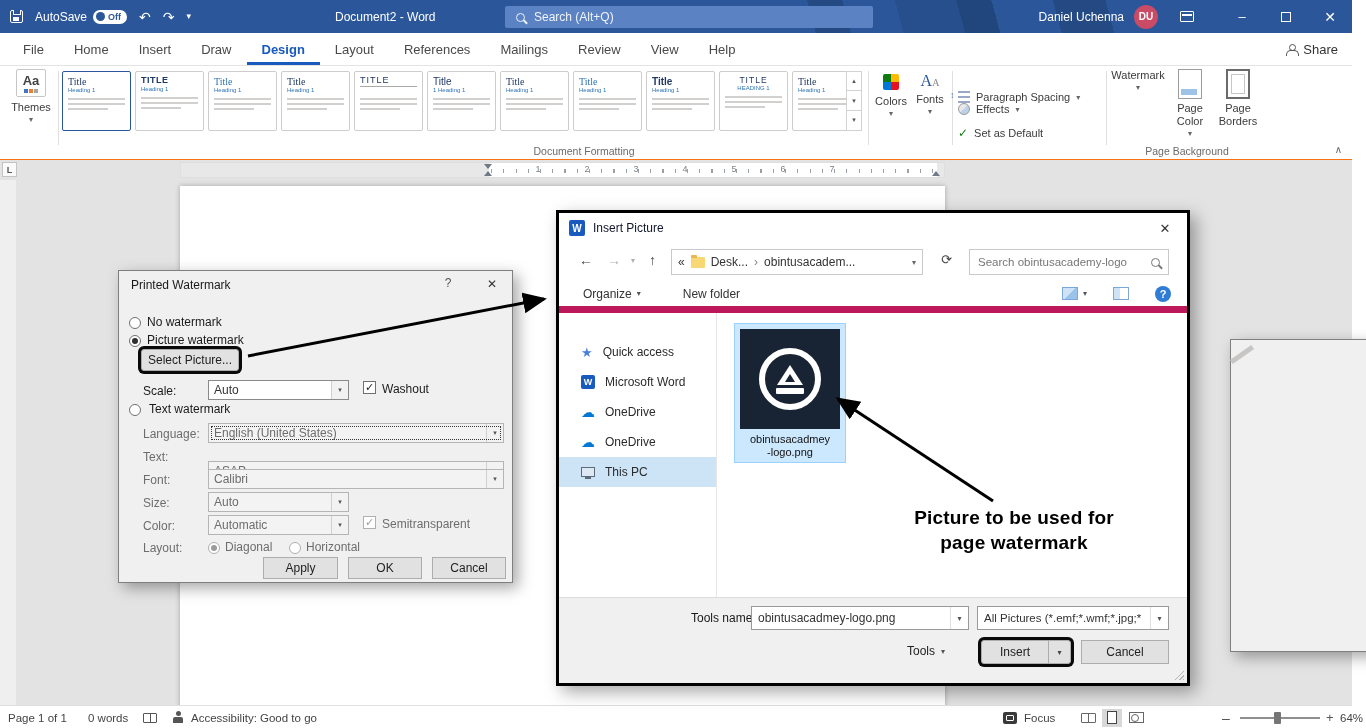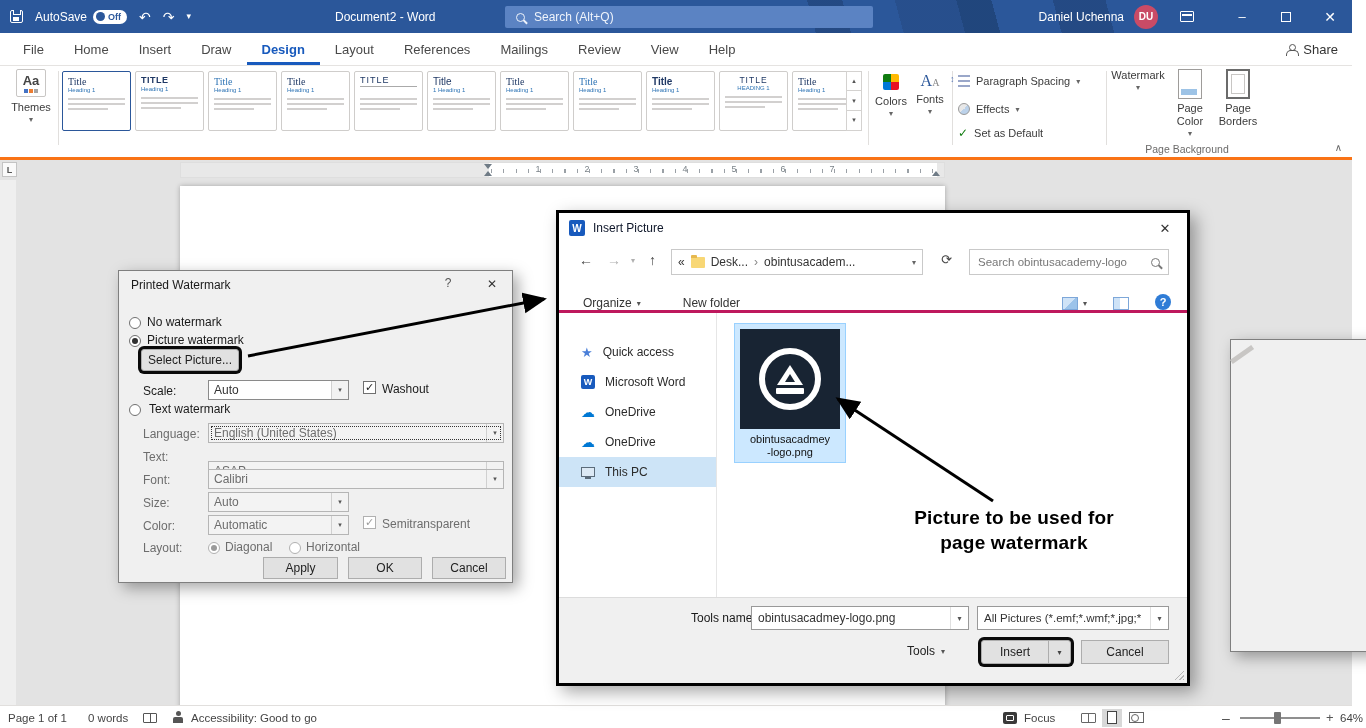--- a/index.html
+++ b/index.html
@@ -35,21 +35,21 @@
   
   .tabsrow{position:absolute;top:33px;left:0;width:100%;height:33px;background:#fff;border-bottom:1px solid #e5e3e1;display:flex;align-items:stretch;padding-left:8px;z-index:5}
   .tab{padding:0 15px;display:flex;align-items:center;font-size:13px;color:#494949;cursor:default}
   .tab.active{color:#185abd;font-weight:700;box-shadow:inset 0 -3px 0 #185abd}
   .share{position:absolute;right:14px;top:0;height:33px;display:flex;align-items:center;gap:6px;font-size:13px;color:#333}
   .ic-person{width:11px;height:12px;position:relative}
   .ic-person::before{content:"";position:absolute;left:3px;top:0;width:5px;height:5px;border-radius:50%;border:1.5px solid #555}
   .ic-person::after{content:"";position:absolute;left:0;bottom:0;width:11px;height:5px;border:1.5px solid #555;border-bottom:none;border-radius:5px 5px 0 0}
 
   
-  .ribbon{position:absolute;top:66px;left:0;width:100%;height:94px;background:#fff;border-bottom:3px solid #f97316;z-index:5}
+  .ribbon{position:absolute;top:66px;left:0;width:100%;height:94px;background:#fff;border-bottom:1px solid #f97316;z-index:5}
   .vsep{position:absolute;top:5px;height:74px;width:1px;background:#e1dfdd}
   .grplabel{position:absolute;bottom:2px;font-size:10.5px;color:#6b6a69;text-align:center}
   .bigbtn{position:absolute;top:3px;display:flex;flex-direction:column;align-items:center;font-size:11px;color:#3b3b3b;text-align:center;line-height:1.2}
   .themesAa{width:30px;height:28px;border:1px solid #c8c6c4;border-radius:2px;display:flex;flex-direction:column;align-items:center;justify-content:center;font-size:13px;font-weight:700;color:#444;margin-bottom:4px}
   .themesAa .sw{display:flex;gap:1px;margin-top:1px}
   .themesAa .sw i{width:4px;height:4px;display:block}
   .chev{font-size:8px;color:#666;line-height:1;margin-top:2px}
   .gallery{position:absolute;left:62px;top:5px;display:flex;gap:4px}
   .gcard{width:69px;height:60px;background:#fff;border:1px solid #cfcdcb;border-radius:2px;padding:4px 5px;overflow:hidden}
   .gcard.selected{border:1.5px solid #2b579a}
@@ -147,21 +147,21 @@
   .ip-title{position:absolute;left:34px;top:8px;color:#0f172a}
   .ip-close{position:absolute;right:10px;top:5px;width:24px;height:20px;display:flex;align-items:center;justify-content:center;font-size:13px;color:#333}
   .navg{position:absolute;top:40px;font-size:14px;color:#444;line-height:1}
   .navg.gray{color:#b0b0b0}
   .addr{position:absolute;left:112px;top:36px;width:252px;height:26px;border:1px solid #c9c9c9;background:#fff;display:flex;align-items:center;gap:6px;padding:0 6px;color:#333}
   .ic-folder{width:14px;height:11px;background:#f8d775;border-radius:1px;position:relative;flex:none}
   .ic-folder::before{content:"";position:absolute;left:0;top:-2px;width:6px;height:3px;background:#e6b84f;border-radius:1px 1px 0 0}
   .addr .arr{margin-left:auto;font-size:8px;color:#666}
   .ip-search{position:absolute;left:410px;top:36px;width:200px;height:26px;border:1px solid #c9c9c9;background:#fff;display:flex;align-items:center;padding:0 8px;color:#777;gap:6px}
   .ip-search .sp{flex:1;white-space:nowrap;overflow:hidden;font-size:11.5px}
-  .ip-toolbar{position:absolute;left:0;right:0;top:68px;height:32px;border-bottom:3px solid #be185d;display:flex;align-items:flex-end;color:#333}
+  .ip-toolbar{position:absolute;left:0;right:0;top:68px;height:32px;border-bottom:7px solid #be185d;display:flex;align-items:center;color:#333}
   .tb-item{display:flex;align-items:center;gap:5px}
   .ic-viewbox{width:16px;height:13px;border:1px solid #7da7d9;background:linear-gradient(135deg,#cfe3f7 50%,#9cc3ea 50%)}
   .ic-panebox{width:16px;height:13px;border:1px solid #7da7d9;background:linear-gradient(90deg,#cfe3f7 40%,#fff 40%)}
   .ic-helpcirc{width:16px;height:16px;border-radius:50%;background:#2f7cd6;color:#fff;font-size:11px;font-weight:700;display:flex;align-items:center;justify-content:center}
   .ip-side{position:absolute;left:0;top:100px;width:158px;bottom:86px;border-right:1px solid #e6e6e6;padding-top:24px}
   .sitem{height:30px;display:flex;align-items:center;gap:10px;padding-left:22px;color:#2b2b2b}
   .sitem.sel{background:#cde4f7}
   .ic-star{color:#4a7fd8;font-size:13px;line-height:1}
   .ic-wsq{width:14px;height:14px;background:#185abd;color:#fff;font-size:9px;font-weight:700;display:flex;align-items:center;justify-content:center;border-radius:2px}
   .ic-cloud{color:#0078d4;font-size:14px;line-height:1}
@@ -351,21 +351,21 @@
       <span>Colors</span>
       <span class="chev">▾</span>
     </div>
     <div class="bigbtn" style="left:912px;width:36px">
       <span class="ic-fonts">A<small>A</small></span>
       <span>Fonts</span>
       <span class="chev">▾</span>
     </div>
     <div class="vsep" style="left:952px"></div>
 
-    <div class="rrow" style="top:4px">
+    <div class="rrow" style="top:20px">
       <span class="ic-pspace"></span>
       <span>Paragraph Spacing</span>
       <span class="chev">▾</span>
     </div>
     <div class="rrow" style="top:32px">
       <span class="ic-effects"></span>
       <span>Effects</span>
       <span class="chev">▾</span>
     </div>
     <div class="rrow" style="top:56px">
@@ -382,20 +382,21 @@
     <div class="bigbtn" style="left:1168px;width:44px">
       <span class="ic-page pc"></span>
       <span>Page Color</span>
       <span class="chev">▾</span>
     </div>
     <div class="bigbtn" style="left:1214px;width:48px">
       <span class="ic-page pb"></span>
       <span>Page Borders</span>
     </div>
 
+    <div class="grplabel" style="left:62px;width:1044px">Document Formatting</div>
     <div class="grplabel" style="left:1112px;width:150px">Page Background</div>
     <span class="collapse">∧</span>
   </div>
 
   <div class="rulerbar">
     <div class="tabsel">L</div>
     <div class="hruler">
       <div class="rzone" style="left:0;width:308px"></div>
       <div class="rzone" style="left:756px;right:0"></div>
       <div class="ticks"></div>

